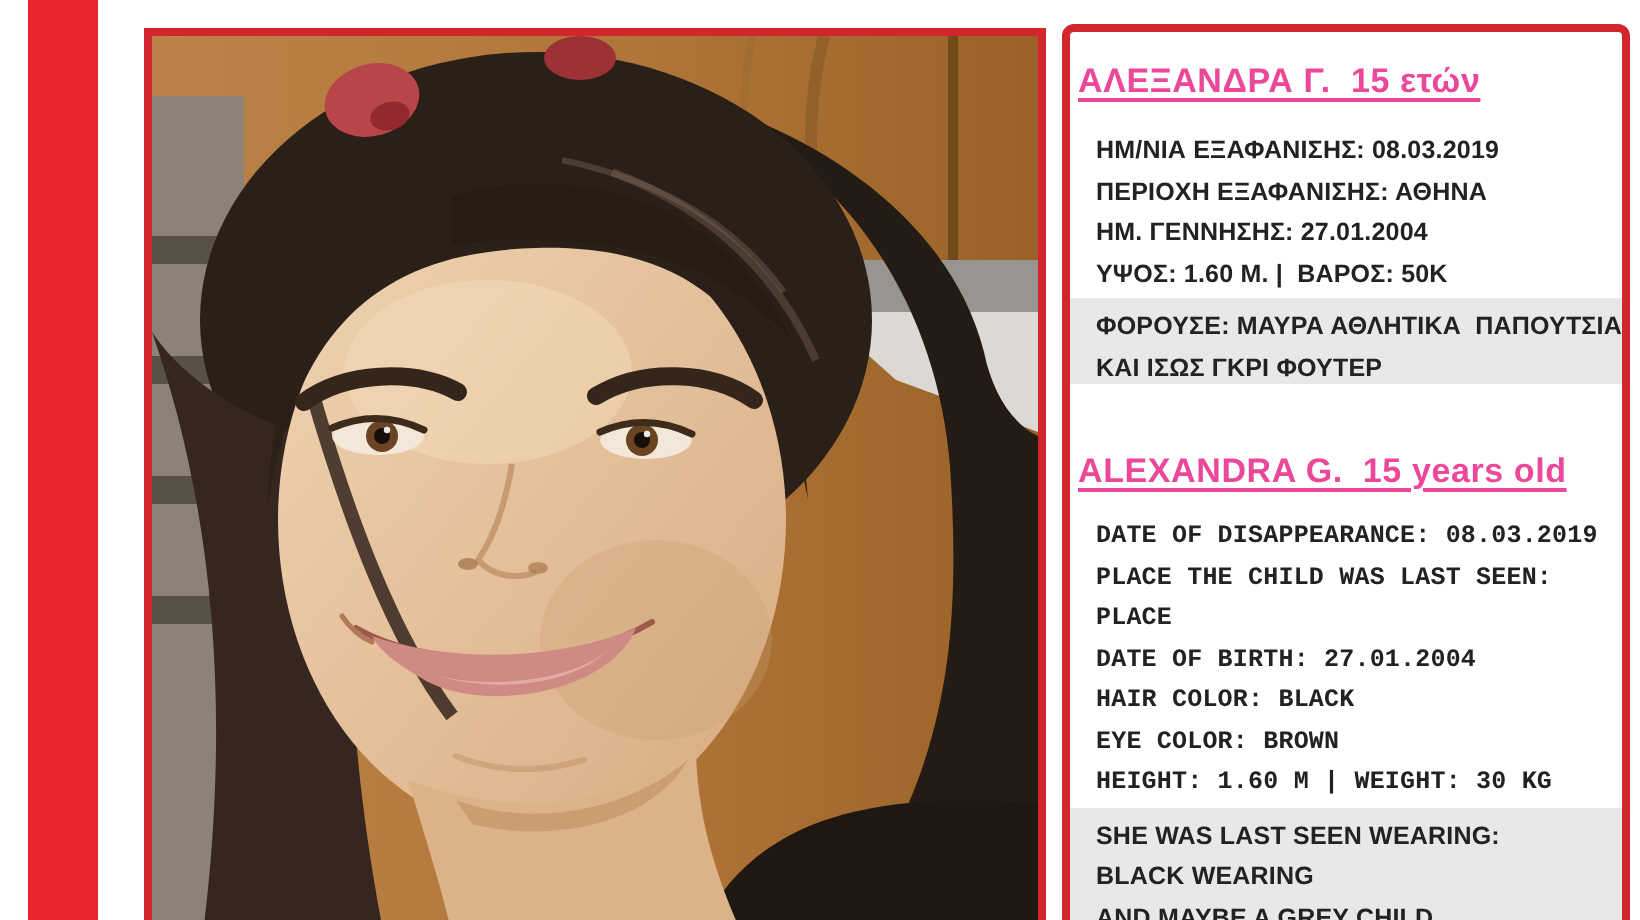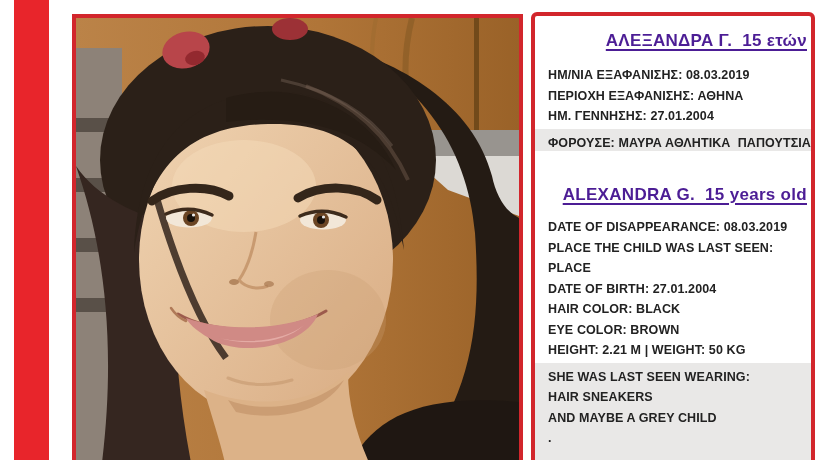--- a/index.html
+++ b/index.html
@@ -18,27 +18,27 @@
     position:absolute;left:72px;top:14px;width:443px;height:460px;margin:0;
     border:4px solid var(--border-red);overflow:hidden;background:#b07538;
   }
   .photo-frame svg{display:block;}
   .info-panel{
     position:absolute;left:531px;top:12px;width:276px;height:470px;
     border:4px solid var(--border-red);border-radius:6px;background:#ffffff;
     overflow:hidden;
   }
   .poster-title{
-    margin:15px 4px 0 4px;font-size:17px;font-weight:bold;text-align:right;
+    margin:15px 4px 0 4px;font-size:17px;font-weight:bold;text-align:left;
     text-decoration:underline;text-underline-offset:3px;text-decoration-thickness:2px;
-    letter-spacing:.3px;white-space:pre;color:#4c1d95;
+    letter-spacing:.3px;white-space:pre;color:#ec4899;
   }
   .lines{margin:0;padding:0;}
   .greek-lines{margin-top:16px;}
-  .english-lines{margin-top:14px;}
+  .english-lines{margin-top:14px;font-family:Liberation Mono, monospace;}
   .line{
     margin:4px;padding:0 4px 0 9px;font-size:12.5px;font-weight:bold;line-height:16.5px;
     letter-spacing:.1px;white-space:pre;color:#222222;
   }
   .highlight{background:var(--highlight-gray);}
   .highlight-greek{margin-top:3px;padding-top:2px;padding-bottom:0;}
   .highlight-english{margin-top:0;padding-top:2px;padding-bottom:60px;}
   .title-english{margin-top:34px;}
 </style>
 </head>
@@ -130,39 +130,41 @@
   </figure>
 
   <section class="info-panel">
 
     <h1 class="poster-title">ΑΛΕΞΑΝΔΡΑ Γ.  15 ετών</h1>
 
     <div class="lines greek-lines">
       <p class="line">ΗΜ/ΝΙΑ ΕΞΑΦΑΝΙΣΗΣ: 08.03.2019</p>
       <p class="line">ΠΕΡΙΟΧΗ ΕΞΑΦΑΝΙΣΗΣ: ΑΘΗΝΑ</p>
       <p class="line">ΗΜ. ΓΕΝΝΗΣΗΣ: 27.01.2004</p>
+      <p class="line">ΥΨΟΣ: 1.60 Μ. |  ΒΑΡΟΣ: 50Κ</p>
     </div>
 
     <div class="highlight highlight-greek">
       <p class="line">ΦΟΡΟΥΣΕ: ΜΑΥΡΑ ΑΘΛΗΤΙΚΑ  ΠΑΠΟΥΤΣΙΑ</p>
+      <p class="line">ΚΑΙ ΙΣΩΣ ΓΚΡΙ ΦΟΥΤΕΡ</p>
     </div>
 
     <h1 class="poster-title title-english">ALEXANDRA G.  15 years old</h1>
 
     <div class="lines english-lines">
       <p class="line">DATE OF DISAPPEARANCE: 08.03.2019</p>
       <p class="line">PLACE THE CHILD WAS LAST SEEN:</p>
       <p class="line">PLACE</p>
       <p class="line">DATE OF BIRTH: 27.01.2004</p>
       <p class="line">HAIR COLOR: BLACK</p>
       <p class="line">EYE COLOR: BROWN</p>
-      <p class="line">HEIGHT: 2.21 M | WEIGHT: 50 KG</p>
+      <p class="line">HEIGHT: 1.60 M | WEIGHT: 30 KG</p>
     </div>
 
     <div class="highlight highlight-english">
       <p class="line">SHE WAS LAST SEEN WEARING:</p>
-      <p class="line">HAIR SNEAKERS</p>
+      <p class="line">BLACK WEARING</p>
       <p class="line">AND MAYBE A GREY CHILD</p>
       <p class="line">.</p>
     </div>
 
   </section>
 </div>
 
 </body></html>

